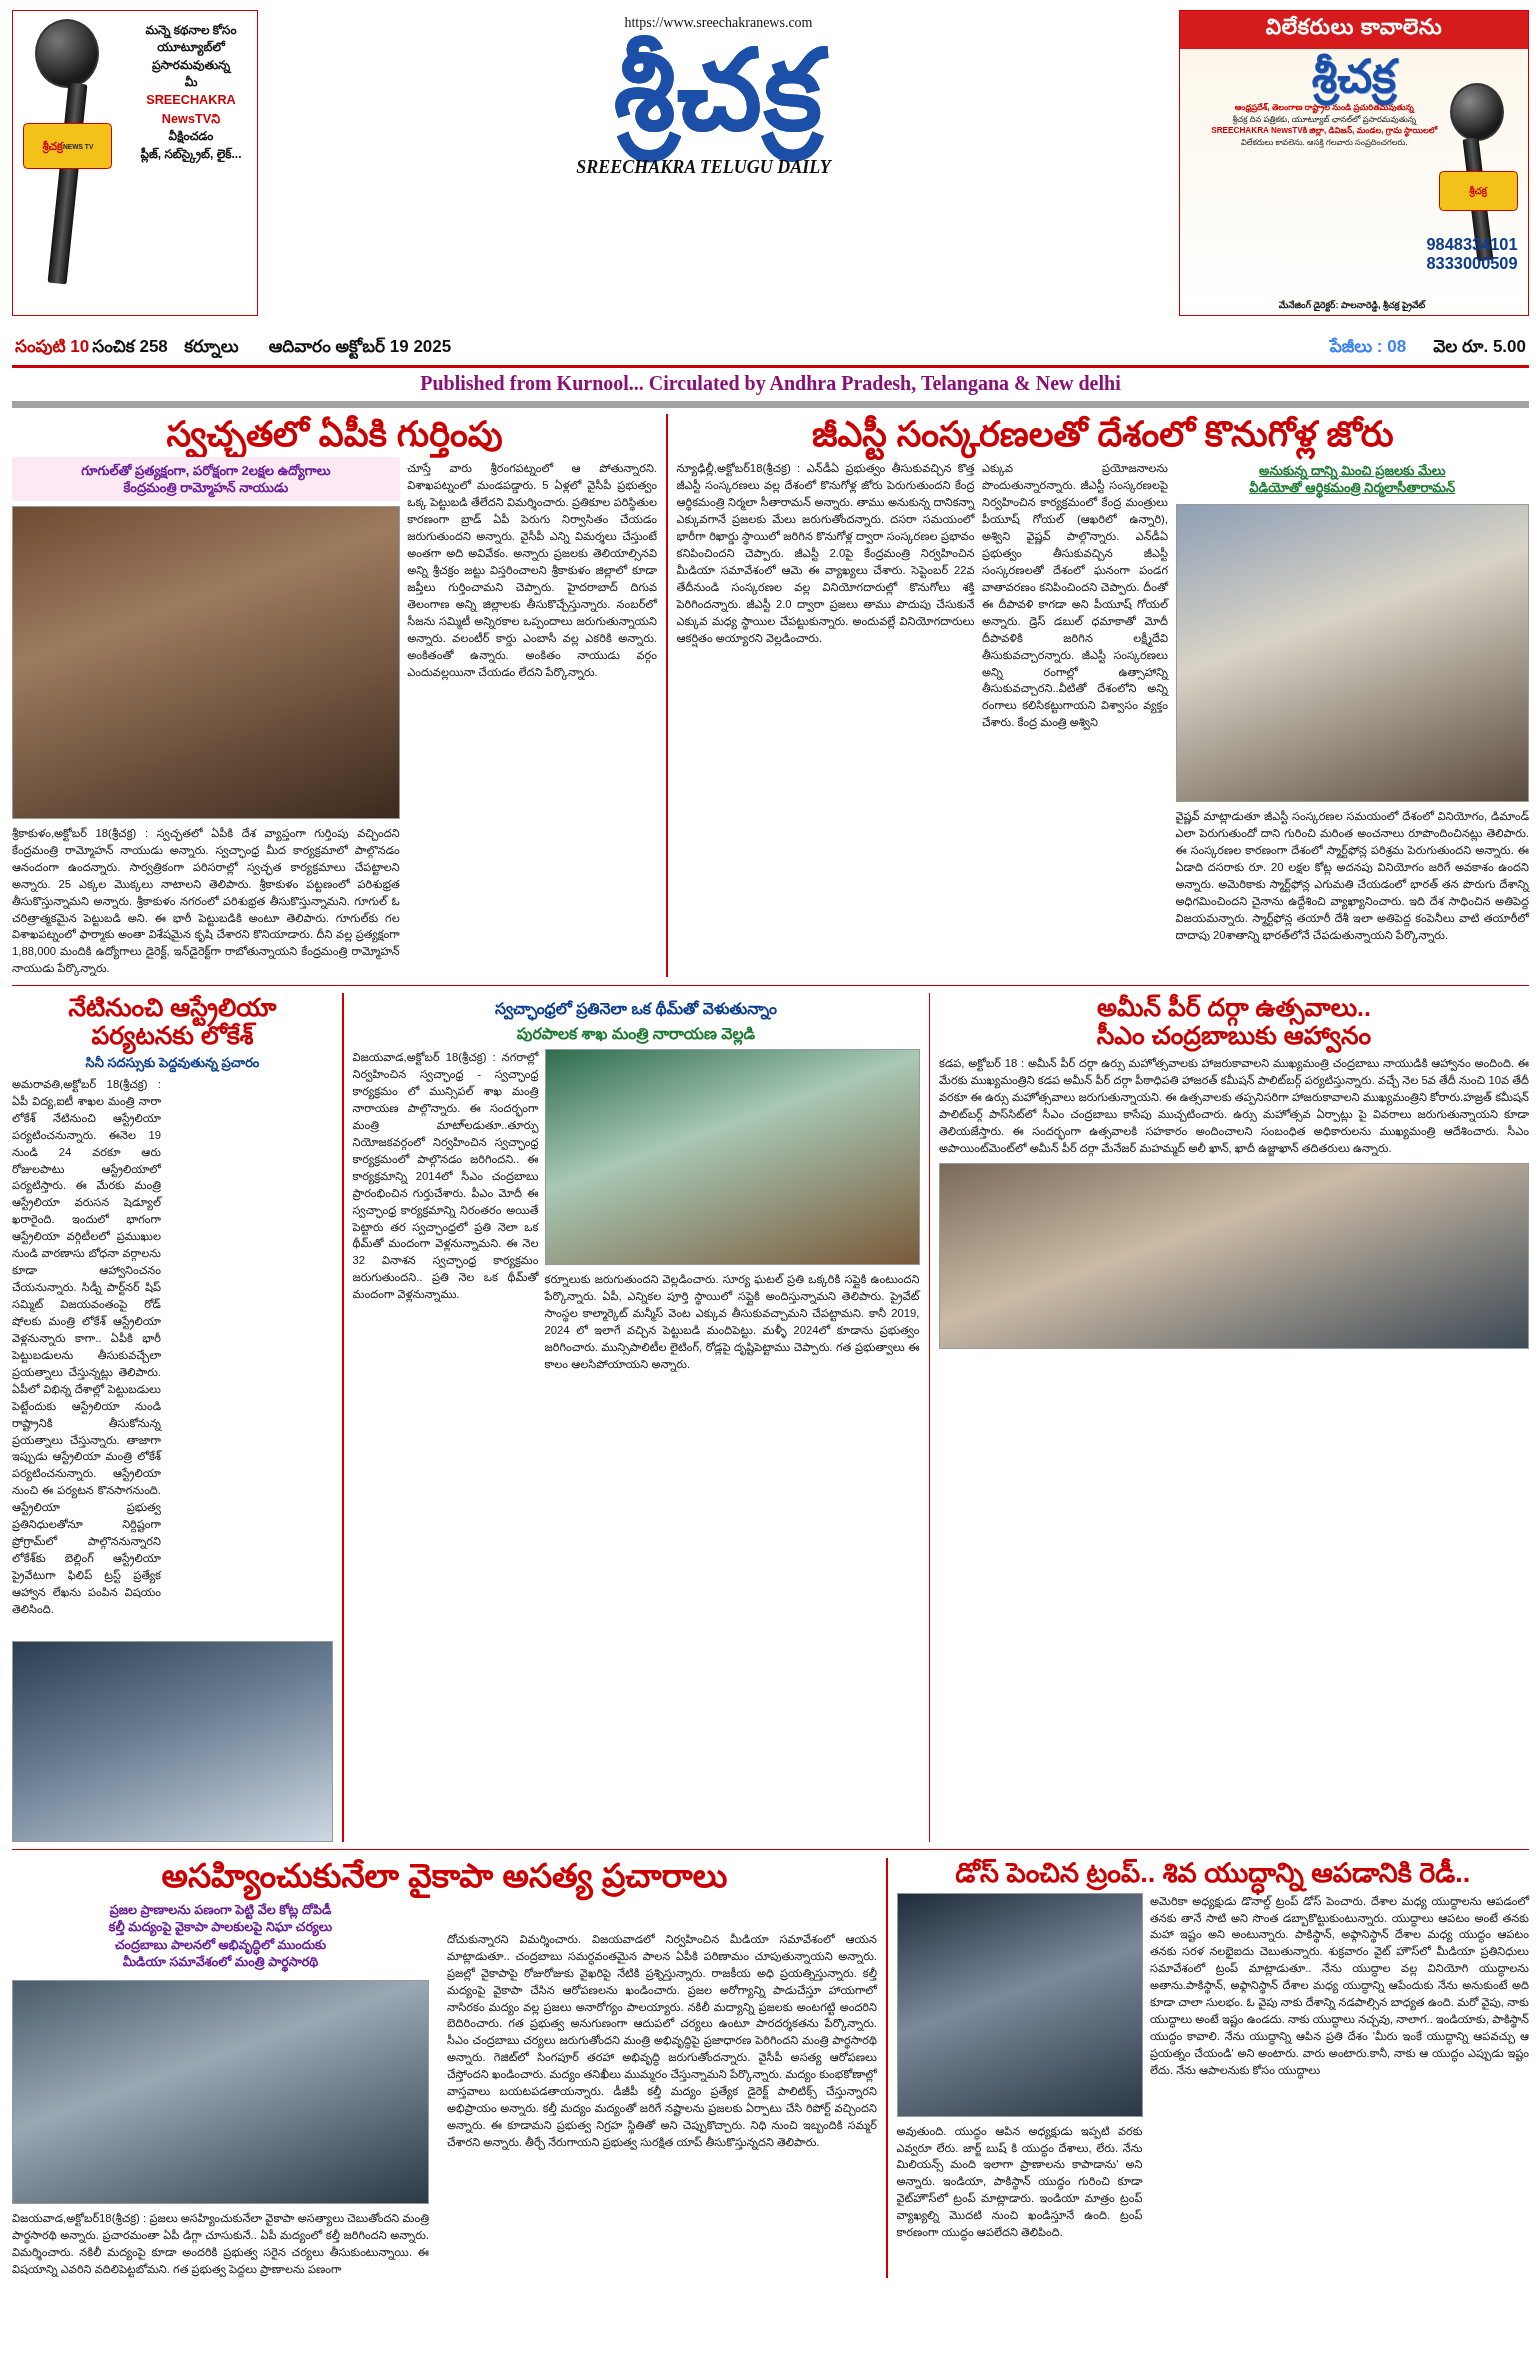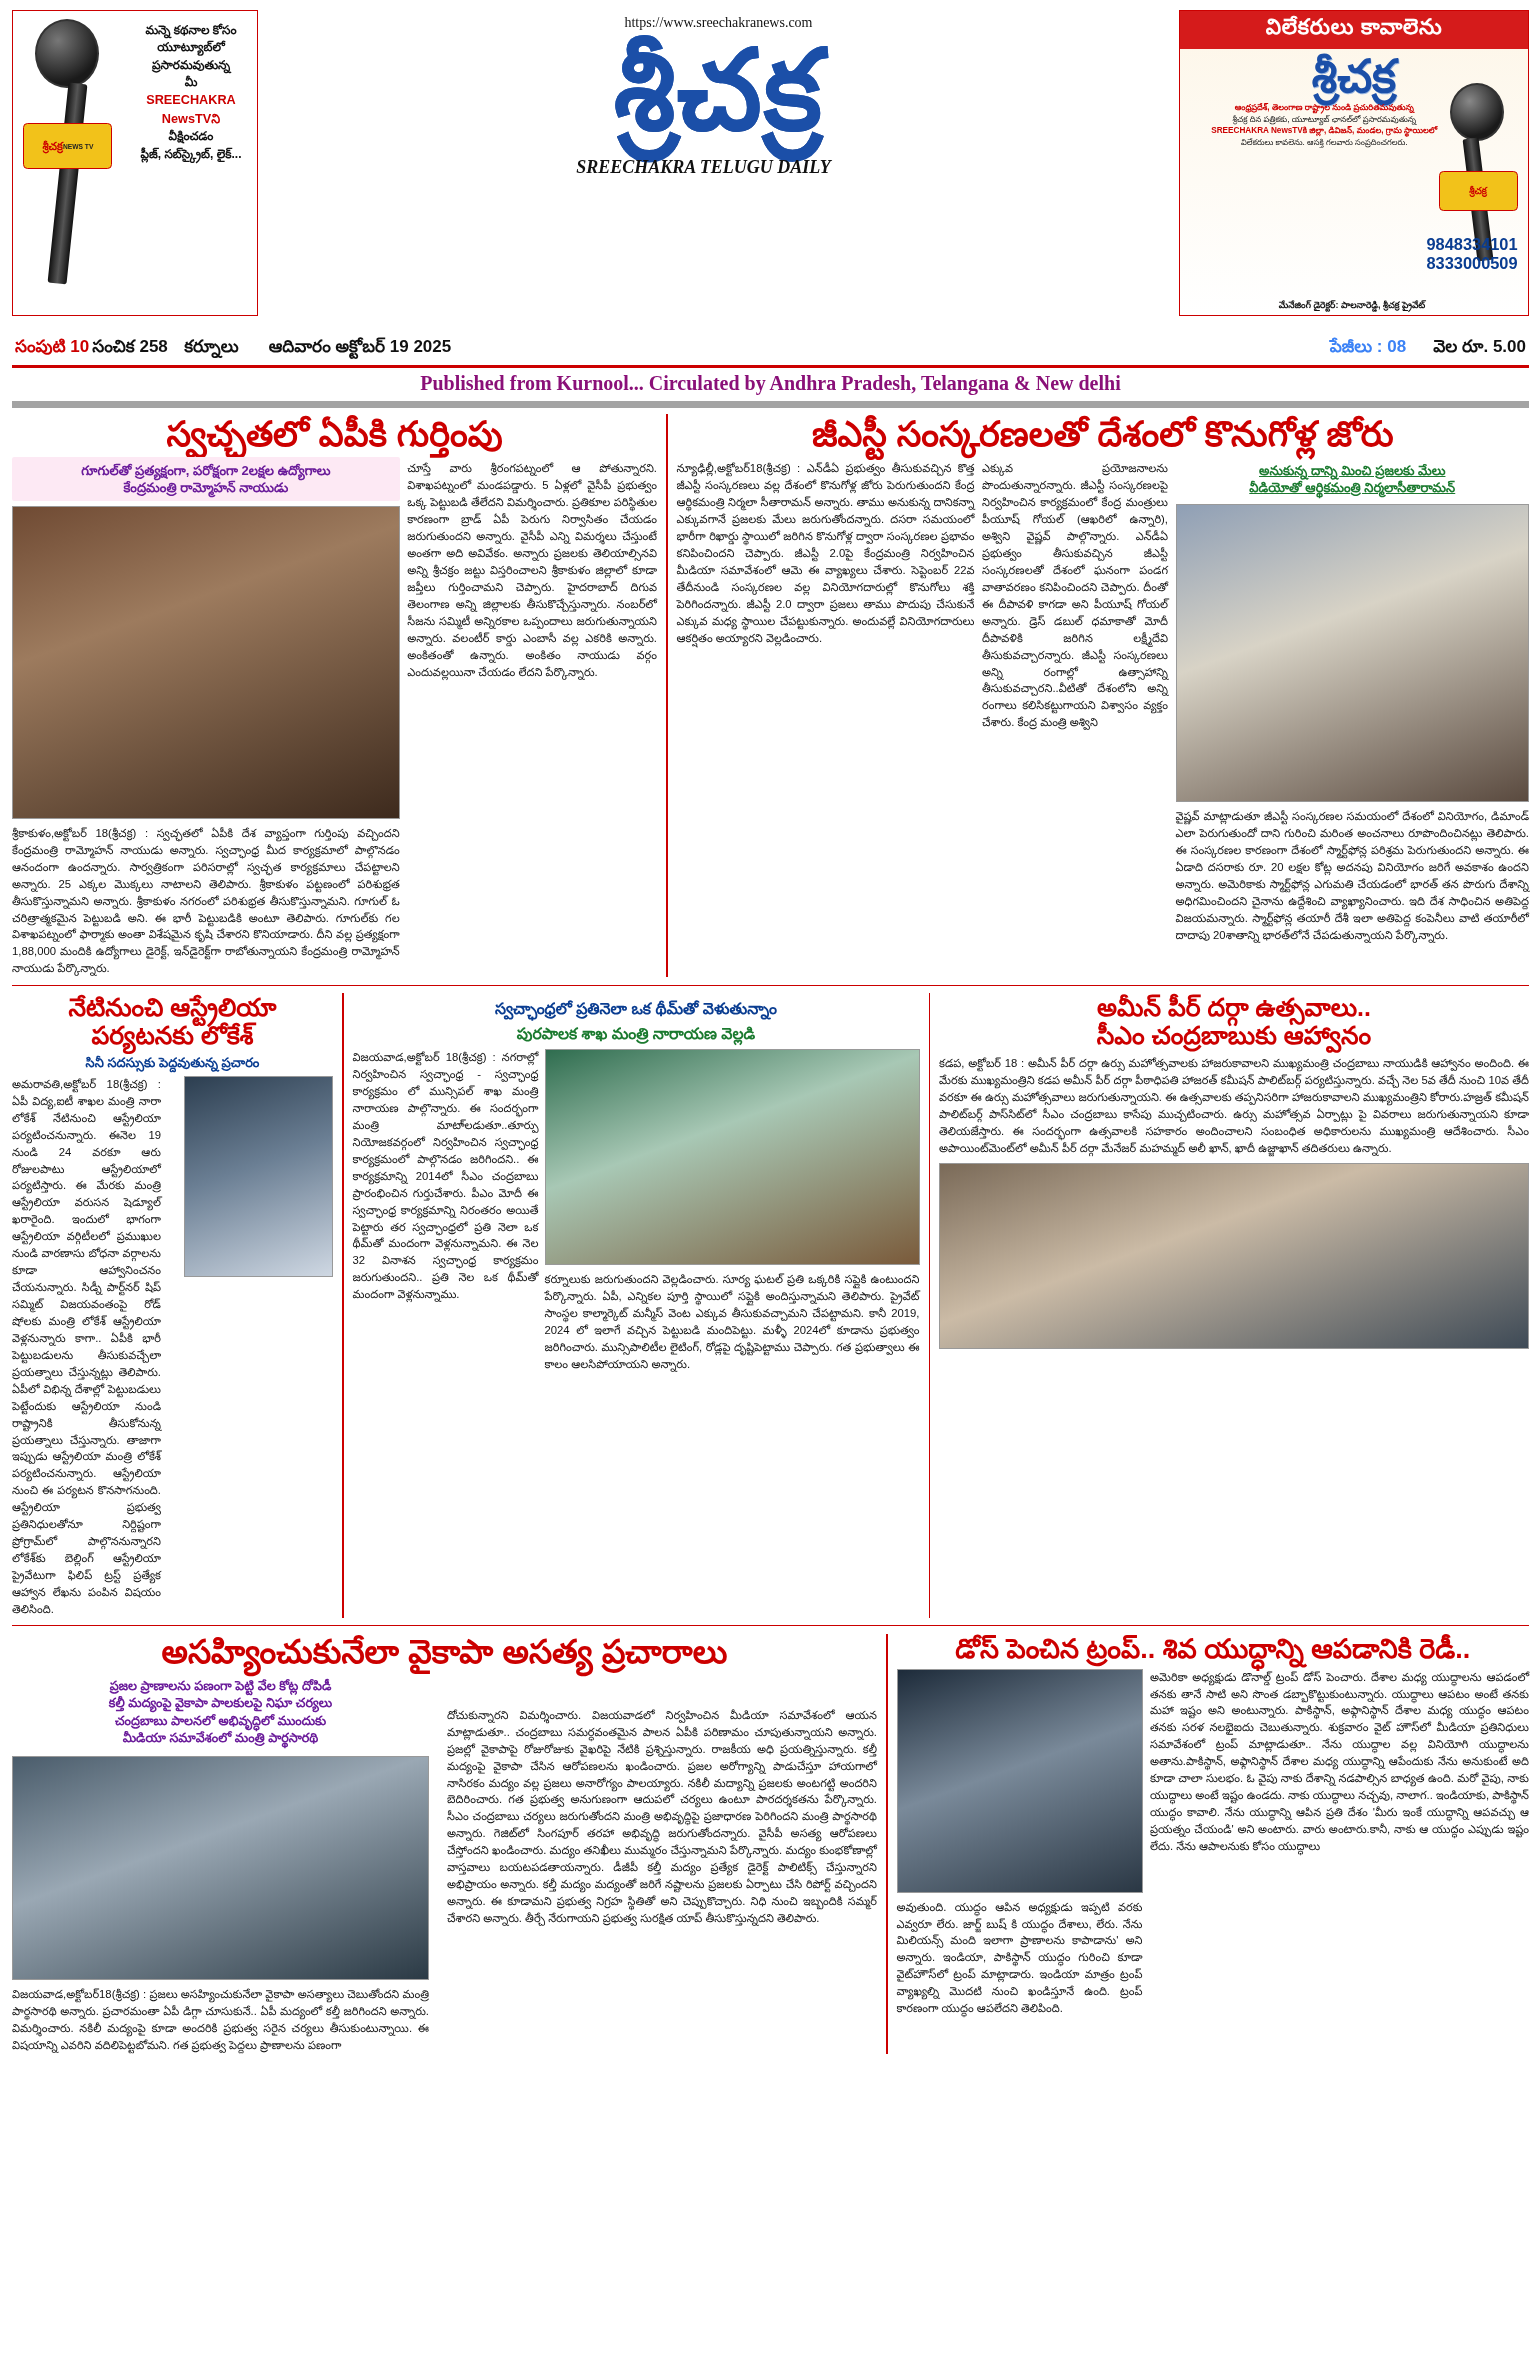--- a/index.html
+++ b/index.html
@@ -375,21 +375,21 @@
   </div>
 
   <div class="sep-h"></div>
 
   <div class="band">
 
     <div class="col" style="width:321px;">
       <div class="headline" style="font-size:25px; white-space:pre-line;">నేటినుంచి ఆస్ట్రేలియా
 పర్యటనకు లోకేశ్</div>
       <div class="subhead blue">సినీ సదస్సుకు పెద్దవుతున్న ప్రచారం</div>
-      <div style="display:flex; gap:23px;">
+      <div style="display:flex; gap:23px;flex-direction:column;">
         <div style="width:149px;">
           <div class="body-text">అమరావతి,అక్టోబర్ 18(శ్రీచక్ర) : ఏపీ విద్య,ఐటీ శాఖల మంత్రి నారా లోకేశ్ నేటినుంచి ఆస్ట్రేలియా పర్యటించనున్నారు. ఈనెల 19 నుండి 24 వరకూ ఆరు రోజులపాటు ఆస్ట్రేలియాలో పర్యటిస్తారు. ఈ మేరకు మంత్రి ఆస్ట్రేలియా వరుసన షెడ్యూల్ ఖరారైంది. ఇందులో భాగంగా ఆస్ట్రేలియా వర్గిటీలలో ప్రముఖుల నుండి వారణాసు బోధనా వర్గాలను కూడా ఆహ్వానించనం చేయనున్నారు. సిడ్నీ పార్ట్‌నర్ షిప్ సమ్మిట్ విజయవంతంపై రోడ్ షోలకు మంత్రి లోకేశ్ ఆస్ట్రేలియా వెళ్లనున్నారు కాగా.. ఏపీకి భారీ పెట్టుబడులను తీసుకువచ్చేలా ప్రయత్నాలు చేస్తున్నట్లు తెలిపారు. ఏపీలో విభిన్న దేశాల్లో పెట్టుబడులు పెట్టేందుకు ఆస్ట్రేలియా నుండి రాష్ట్రానికి తీసుకోనున్న ప్రయత్నాలు చేస్తున్నారు. తాజాగా ఇప్పుడు ఆస్ట్రేలియా మంత్రి లోకేశ్ పర్యటించనున్నారు. ఆస్ట్రేలియా నుంచి ఈ పర్యటన కొనసాగనుంది. ఆస్ట్రేలియా ప్రభుత్వ ప్రతినిధులతోనూ నిర్దిష్టంగా ప్రోగ్రామ్‌లో పాల్గొననున్నారని లోకేశ్‌కు బెల్లింగ్ ఆస్ట్రేలియా ప్రైవేటుగా ఫిలిప్ ట్రస్ట్ ప్రత్యేక ఆహ్వాన లేఖను పంపిన విషయం తెలిసింది.</div>
         </div>
         <div style="flex:1;">
           <div class="photo p-lokesh" style="height:201px;"></div>
         </div>
       </div>
     </div>
 
     <div class="sep-v"></div>

